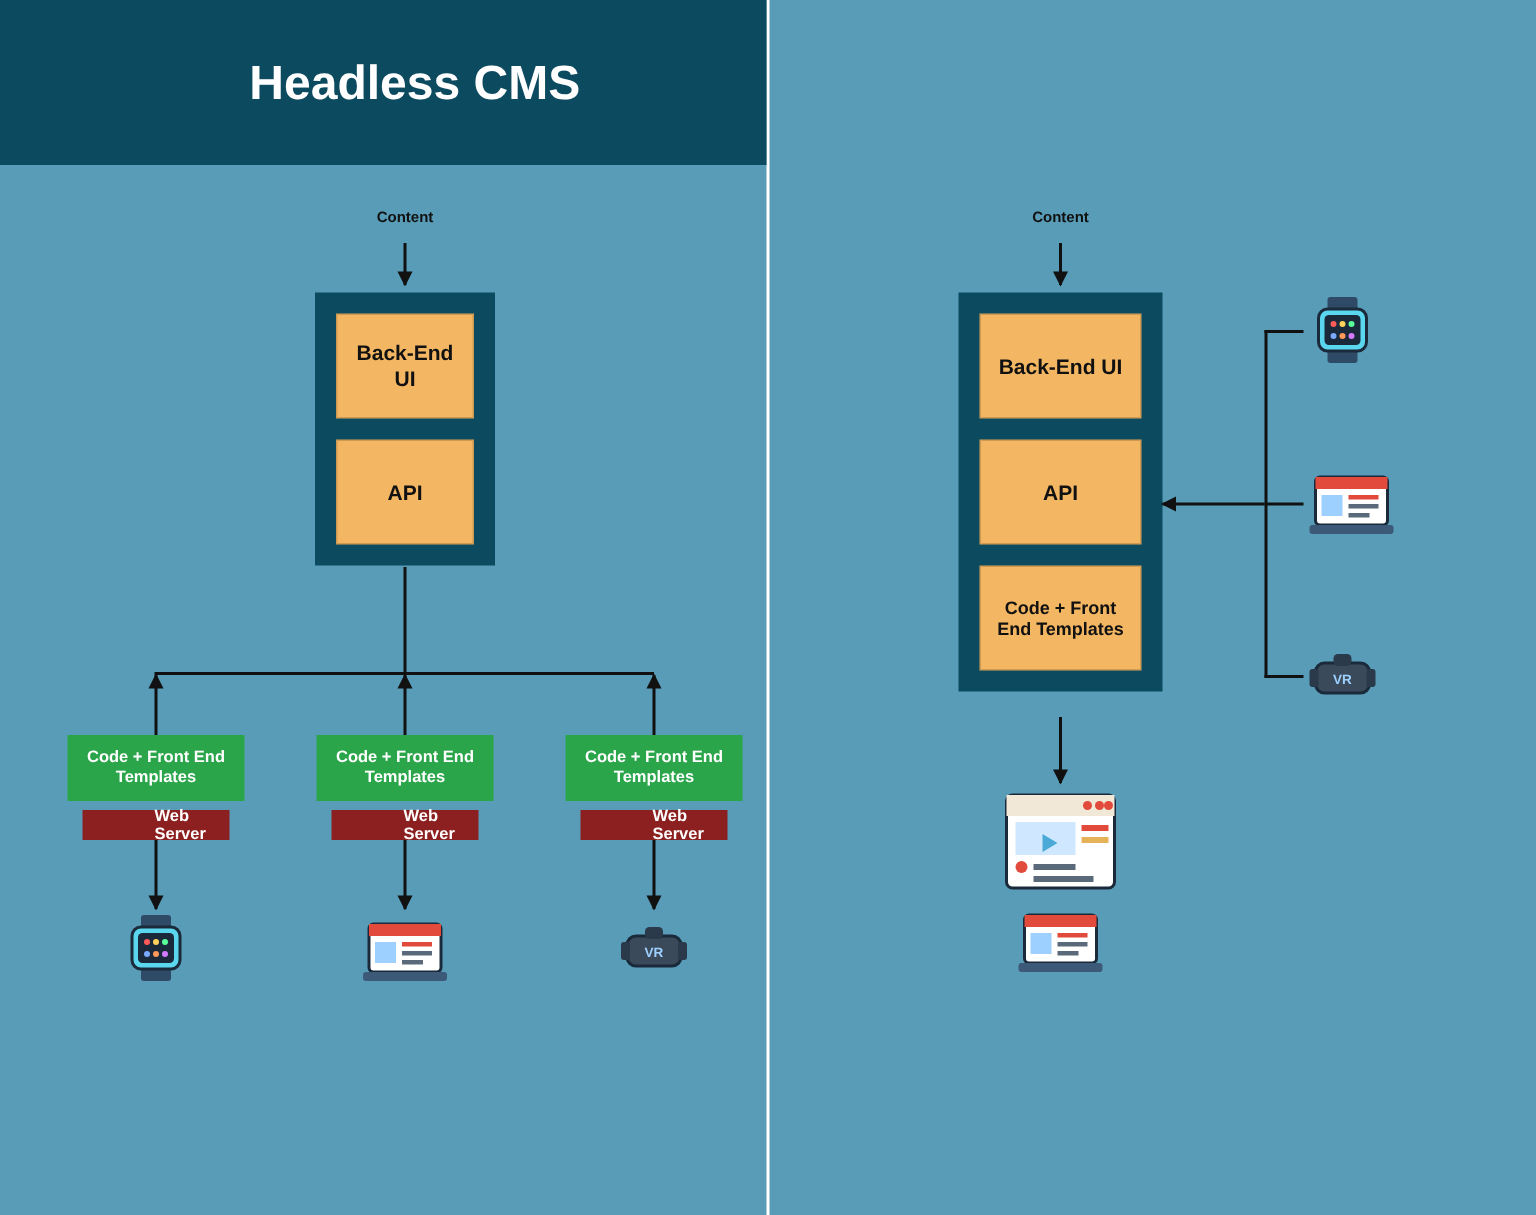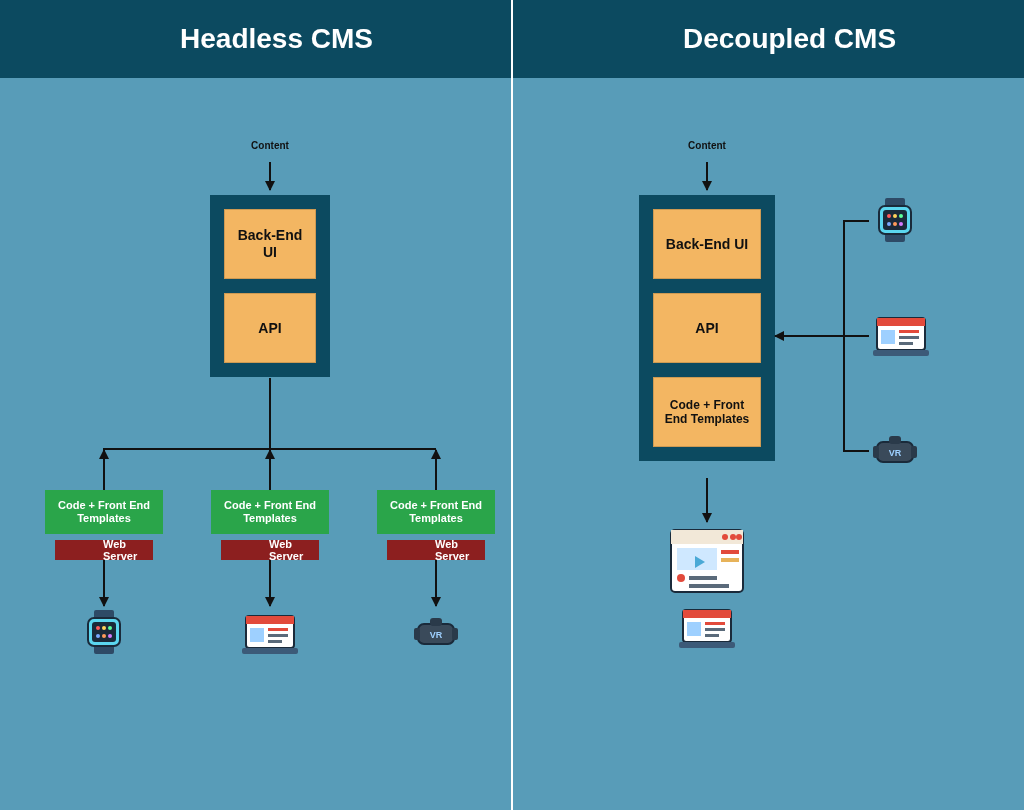--- a/index.html
+++ b/index.html
@@ -12,23 +12,23 @@
   }
   .col {
     position: relative;
     flex: 1;
     height: 100%;
   }
   .col.left { border-right: 2px solid #fff; }
   .header {
     background: #0c4a60;
     color: #fff;
-    font-size: 28px;
-    font-weight: 700;
-    height: 78px;
+    font-size: 32px;
+    font-weight: 700;
+    height: 110px;
     display: flex;
     align-items: center;
     justify-content: center;
     padding-left: 42px;
   }
   .content-label {
     position: absolute;
     font-size: 10px;
     font-weight: 700;
     color: #111;
@@ -215,21 +215,20 @@
   <div class="arrow-up" style="left:435px; top:450px; height:40px;"></div>
   <div class="box-green" style="left:377px; top:490px; width:118px; height:44px;">Code + Front End Templates</div>
   <div class="box-red" style="left:387px; top:540px; width:98px; height:20px;">Web Server</div>
   <div class="arrow-v" style="left:435px; top:560px; height:46px;"></div>
   <svg class="icon" style="left:412px; top:610px;" width="48" height="48">
       <use href="#ic-vr"></use>
     </svg>
 </div>
 
 <div class="col">
-  <div class="header">Decoupled CMS</div>
 
   <div class="content-label" style="left:194px; top:140px;">Content</div>
   <div class="arrow-v" style="left:193px; top:162px; height:28px;"></div>
 
   <div class="stack" style="left:126px; top:195px; width:136px;">
     <div class="box-orange" style="height:70px;">Back-End UI</div>
     <div class="box-orange" style="height:70px;">API</div>
     <div class="box-orange" style="height:70px; font-size:12px;">Code + Front End Templates</div>
   </div>
 

